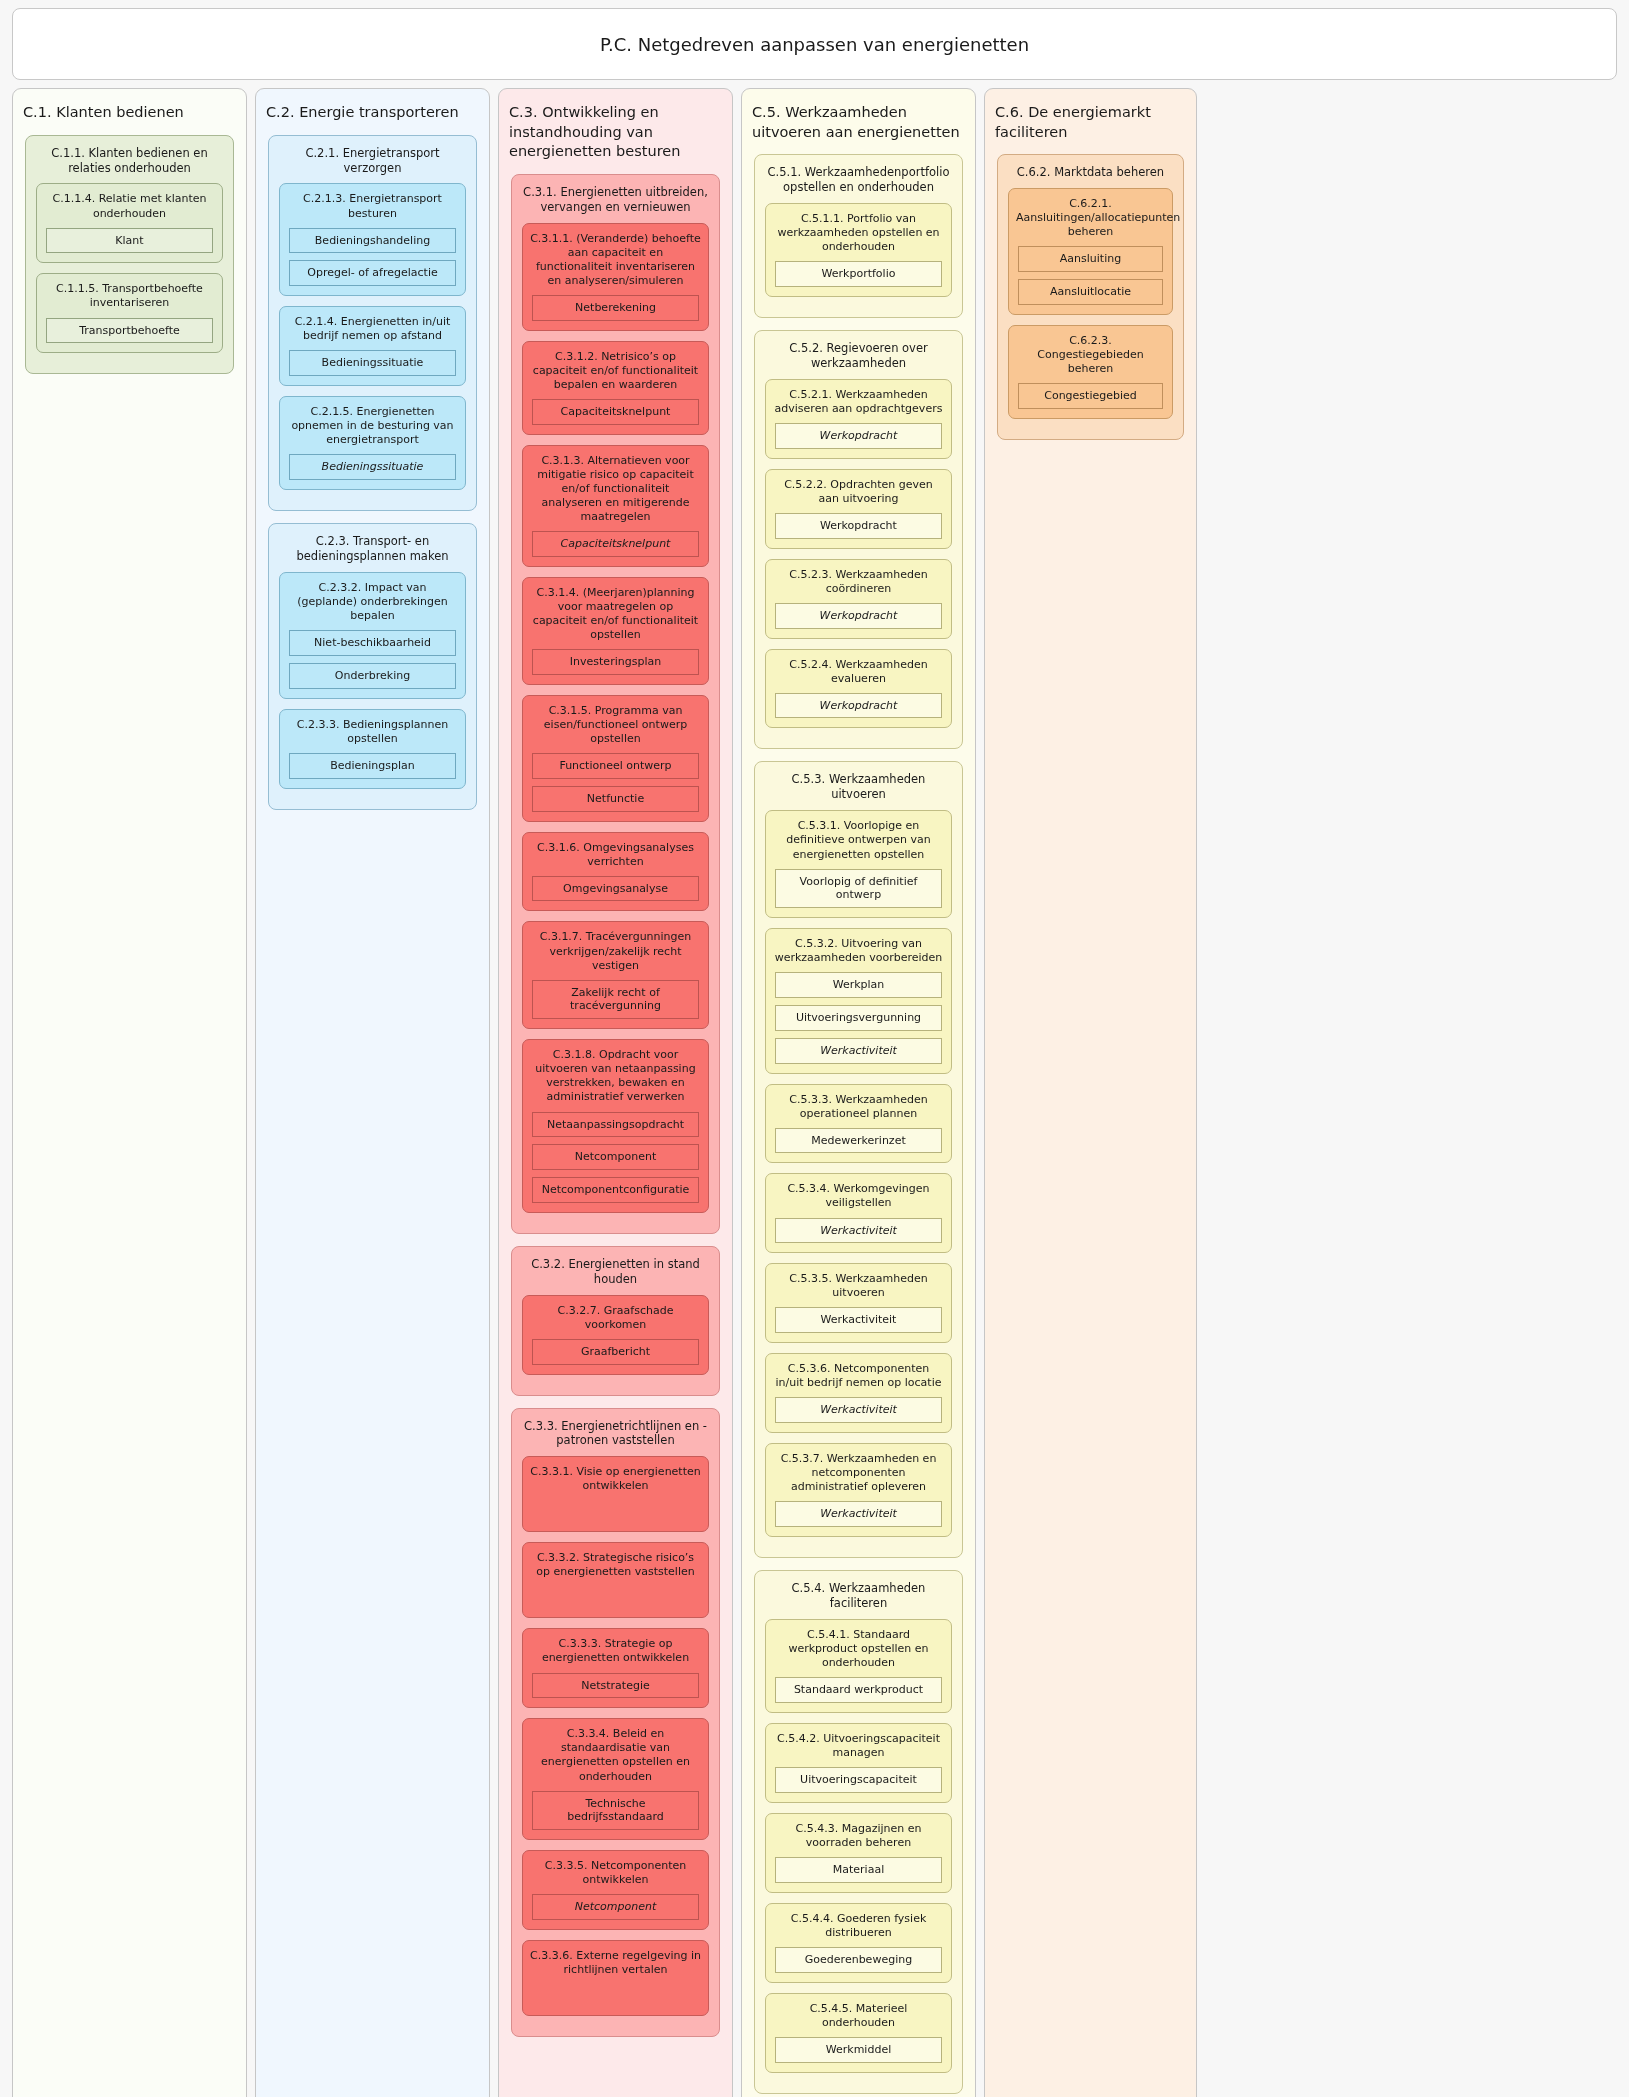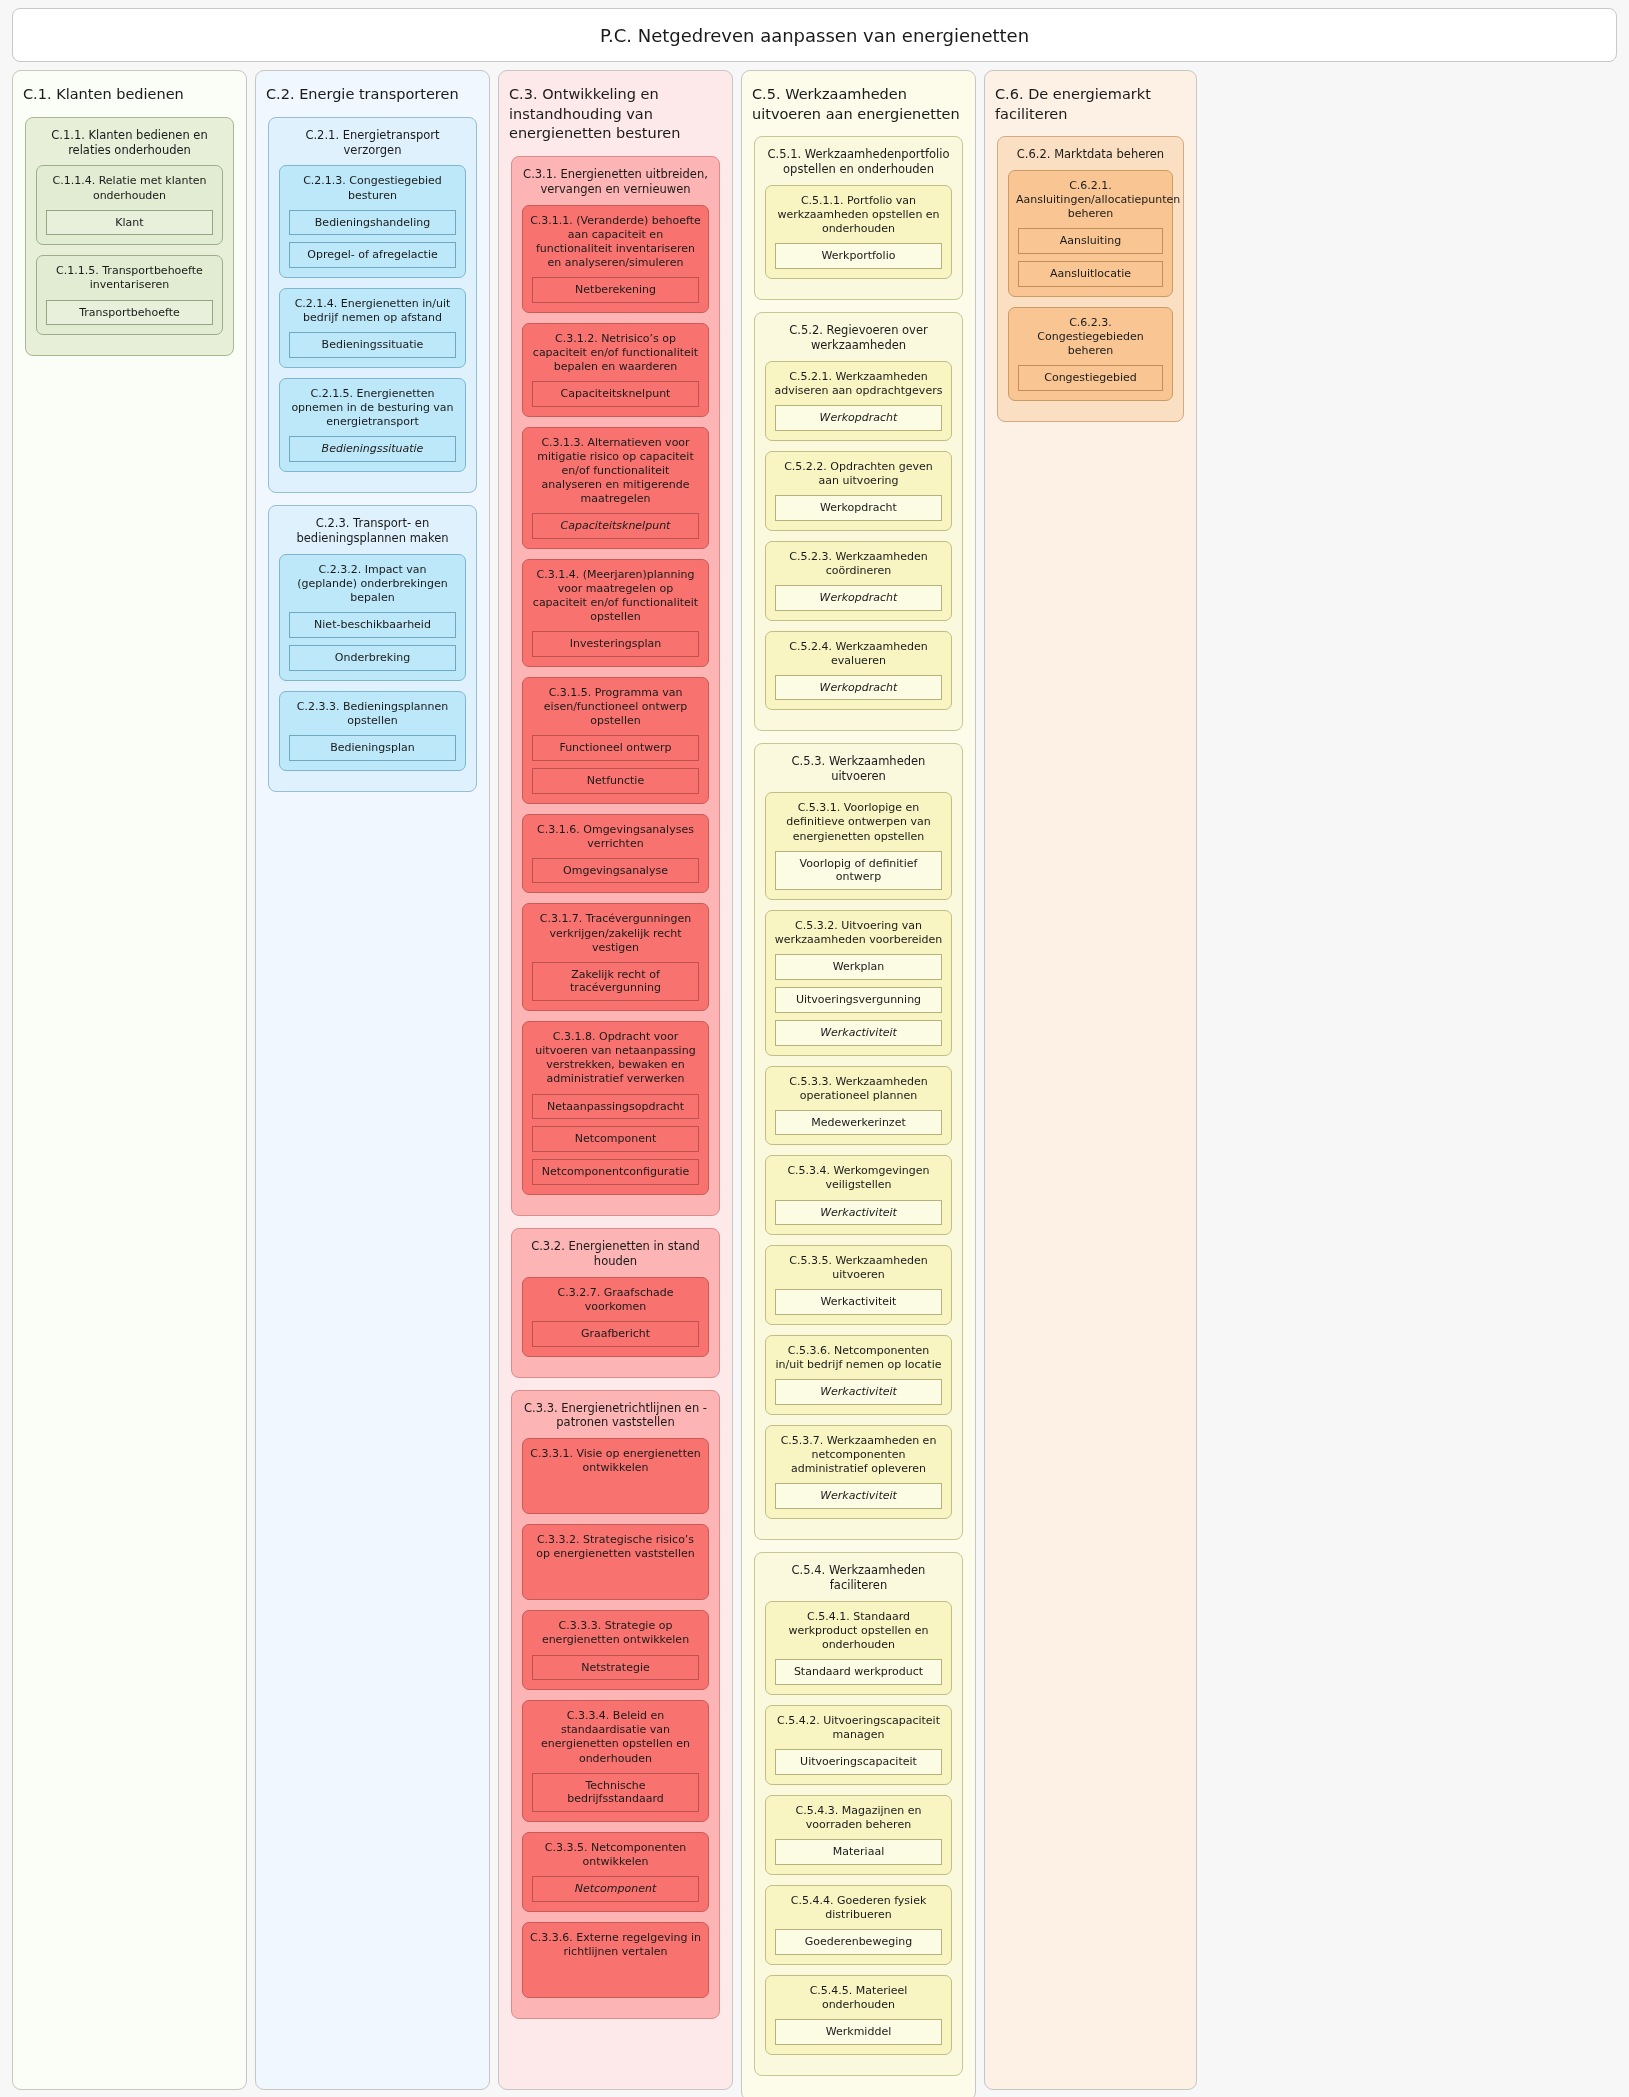--- a/index.html
+++ b/index.html
@@ -12,21 +12,21 @@
     width: 1629px;
     min-height: 2097px;
     padding: 8px 8px 10px 8px;
     background: #f7f7f7;
   }
   
   .title-banner {
     border: 1px solid #c8c8c8;
     border-radius: 8px;
     background: #ffffff;
-    height: 54px;
+    height: 72px;
     display: flex;
     align-items: center;
     justify-content: center;
     margin: 0 4px 8px 4px;
     font-size: 18px;
     color: #1a1a1a;
   }
   
   .columns {
     display: flex;
@@ -160,21 +160,21 @@
           </div>
         </div>
       </div>
       <div class="column t-blue w-c2">
         <div class="col-title">C.2. Energie transporteren</div>
         <div class="col-body">
           <div class="grp">
             <div class="grp-title">C.2.1. Energietransport verzorgen</div>
             <div class="grp-body">
               <div class="sub">
-                <div class="sub-title">C.2.1.3. Congestiegebied besturen</div>
+                <div class="sub-title">C.2.1.3. Energietransport besturen</div>
                 <div class="sub-body">
                   <div class="obj">Bedieningshandeling</div>
                   <div class="obj">Opregel- of afregelactie</div>
                 </div>
               </div>
               <div class="sub">
                 <div class="sub-title">C.2.1.4. Energienetten in/uit bedrijf nemen op afstand</div>
                 <div class="sub-body">
                   <div class="obj">Bedieningssituatie</div>
                 </div>

